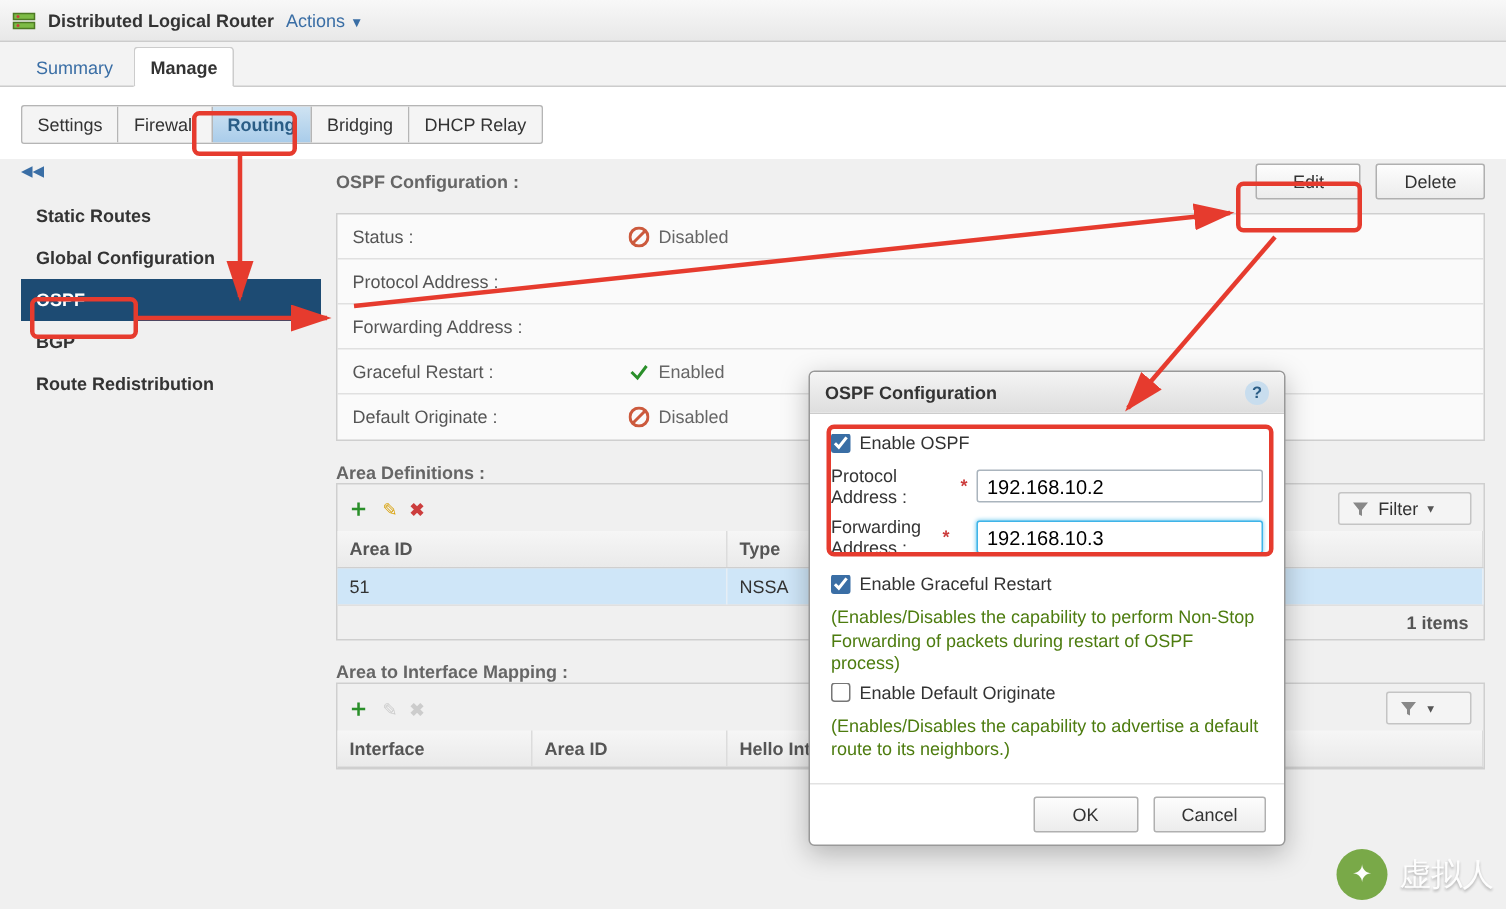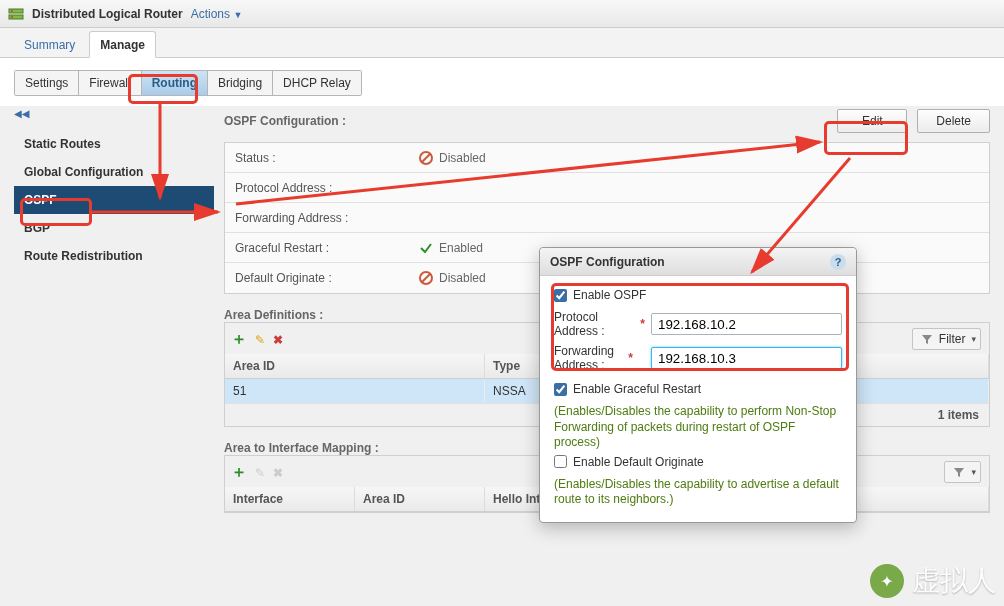--- a/index.html
+++ b/index.html
@@ -52,25 +52,25 @@
   .dialog-body { padding: 12px 14px; }
   .ck-row { display:flex; align-items:center; gap:6px; margin-bottom: 8px; color:#333; }
   .ck-row input[type=checkbox] { width:13px; height:13px; accent-color:#3a6ea5; cursor:pointer; }
   .f-row { display:flex; align-items:center; gap:6px; margin: 6px 0; }
   .f-row label { width: 122px; color: #333; }
   .req { color:#cc3d3d; font-weight:bold; }
   .f-row input[type=text] { flex:1; height: 22px; padding: 0 6px; border:1px solid #aab4bd; border-radius:2px; }
   .f-row input.focused { border: 1px solid #3fb4e8; box-shadow: 0 0 3px #6cc9ef; margin-left: 12px; }
   .hint { color:#4d7c0f; margin: 4px 0 2px; line-height: 1.3; }
   .dialog-foot { display:flex; justify-content:flex-end; gap:10px; padding: 8px 12px; border-top:1px solid #e2e2e2; }
-  .filter-btn { display:inline-flex; align-items:center; border:1px solid #c4c4c4; border-radius:2px; height:22px; padding: 0 4px 0 8px; background:#f4f4f4; cursor:pointer; gap:6px; }
+  .filter-btn { display:inline-flex; align-items:center; border:1px solid #c4c4c4; border-radius:2px; height:22px; padding: 0 24px 0 8px; background:#f4f4f4; cursor:pointer; gap:6px; }
   .filter-caret { font-size:9px; color:#555; }
   .watermark { position:absolute; right: 8px; bottom: 6px; display:flex; align-items:center; gap:8px; opacity:.92; }
   .wm-dot { width:34px; height:34px; border-radius:50%; background:#6fa43a; display:inline-flex; align-items:center; justify-content:center; color:#fff; font-size:16px; }
-  .wm-text { font-size: 28px; color: #fff; text-shadow: 0 1px 2px rgba(0,0,0,.3); }
+  .wm-text { font-size: 21px; color: #fff; text-shadow: 0 1px 2px rgba(0,0,0,.3); }
   .help-ico { width:16px; height:16px; border-radius:50%; background:#c8ddee; color:#2a5d86; display:inline-flex; align-items:center; justify-content:center; font-weight:bold; font-size:11px; cursor:pointer; }
   
   .anno { position:absolute; border: 3px solid #e63b2e; border-radius: 5px; pointer-events:none; z-index: 40; }
   .arrow-svg { position:absolute; inset:0; pointer-events:none; z-index: 39; }
 </style>
 </head>
 <body>
 
 <div class="titlebar">
   <span class="app-icon">
@@ -247,20 +247,24 @@
       <input type="checkbox" checked="" style="">
       <span>Enable Graceful Restart</span>
     </div>
     <div class="hint">(Enables/Disables the capability to perform Non-Stop Forwarding of packets during restart of OSPF process)</div>
     <div class="ck-row" style="margin-top:4px;">
       <input type="checkbox" style="">
       <span>Enable Default Originate</span>
     </div>
     <div class="hint">(Enables/Disables the capability to advertise a default route to its neighbors.)</div>
   </div>
+  <div class="dialog-foot">
+    <span class="btn">OK</span>
+    <span class="btn">Cancel</span>
+  </div>
 </div>
 
 <div class="watermark">
   <span class="wm-dot">✦</span>
   <span class="wm-text">虚拟人</span>
 </div>
 
 <div class="anno" style="left:128px; top:74px; width:70px; height:30px;"></div>
 <div class="anno" style="left:20px; top:198px; width:72px; height:28px;"></div>
 <div class="anno" style="left:824px; top:121px; width:84px; height:34px;"></div>

